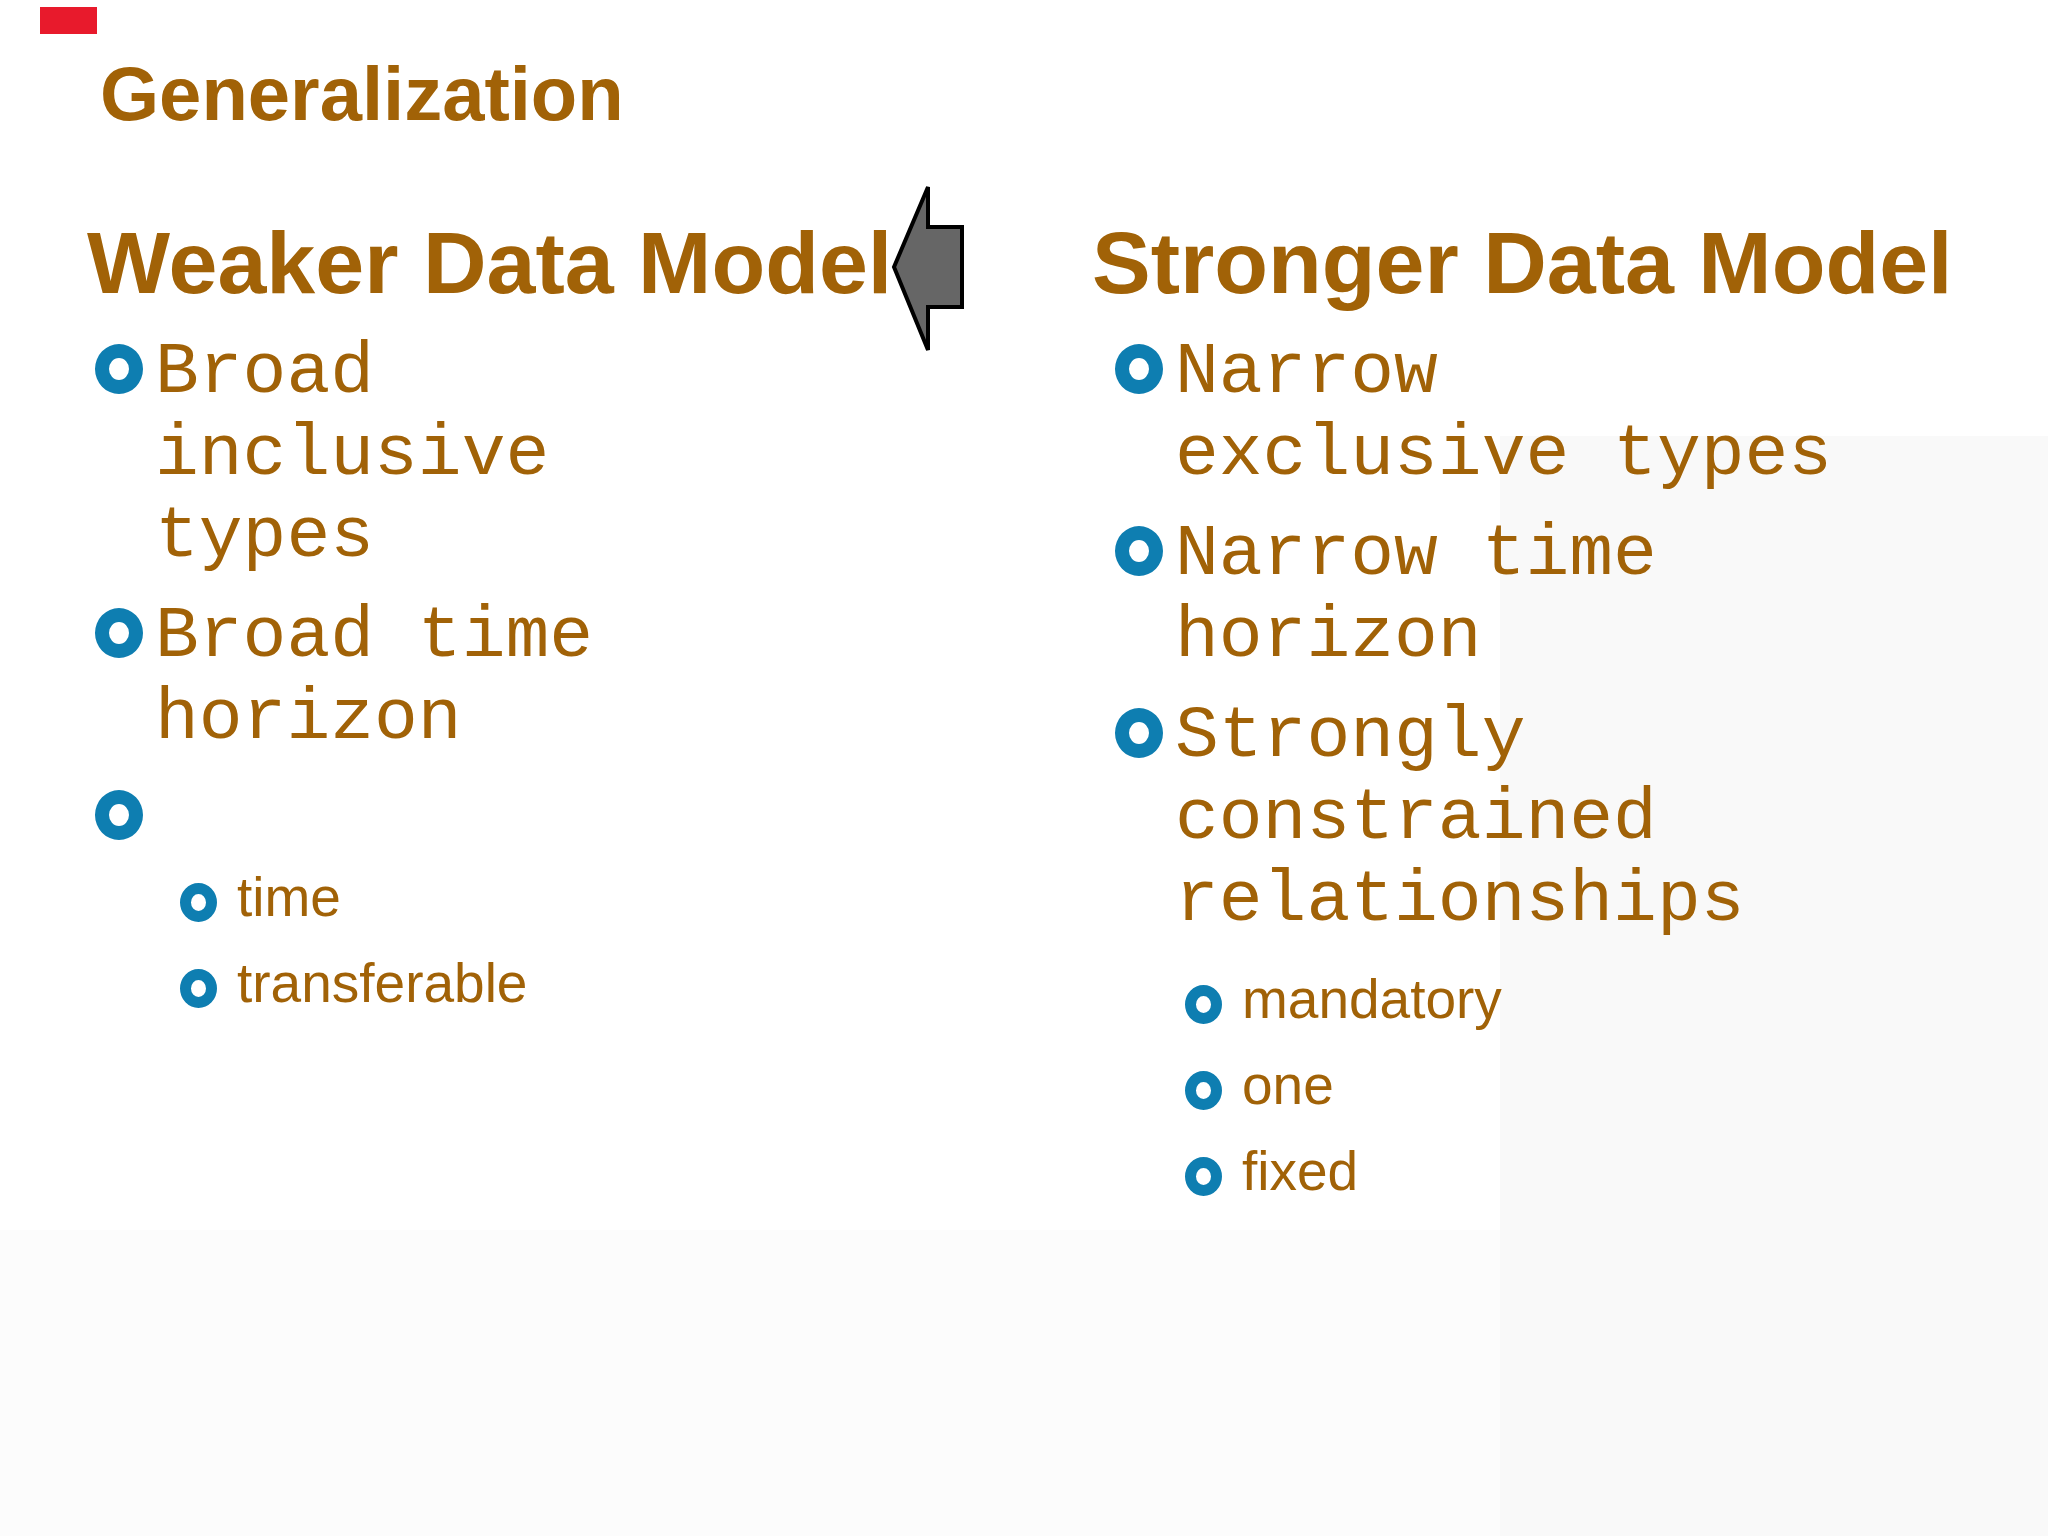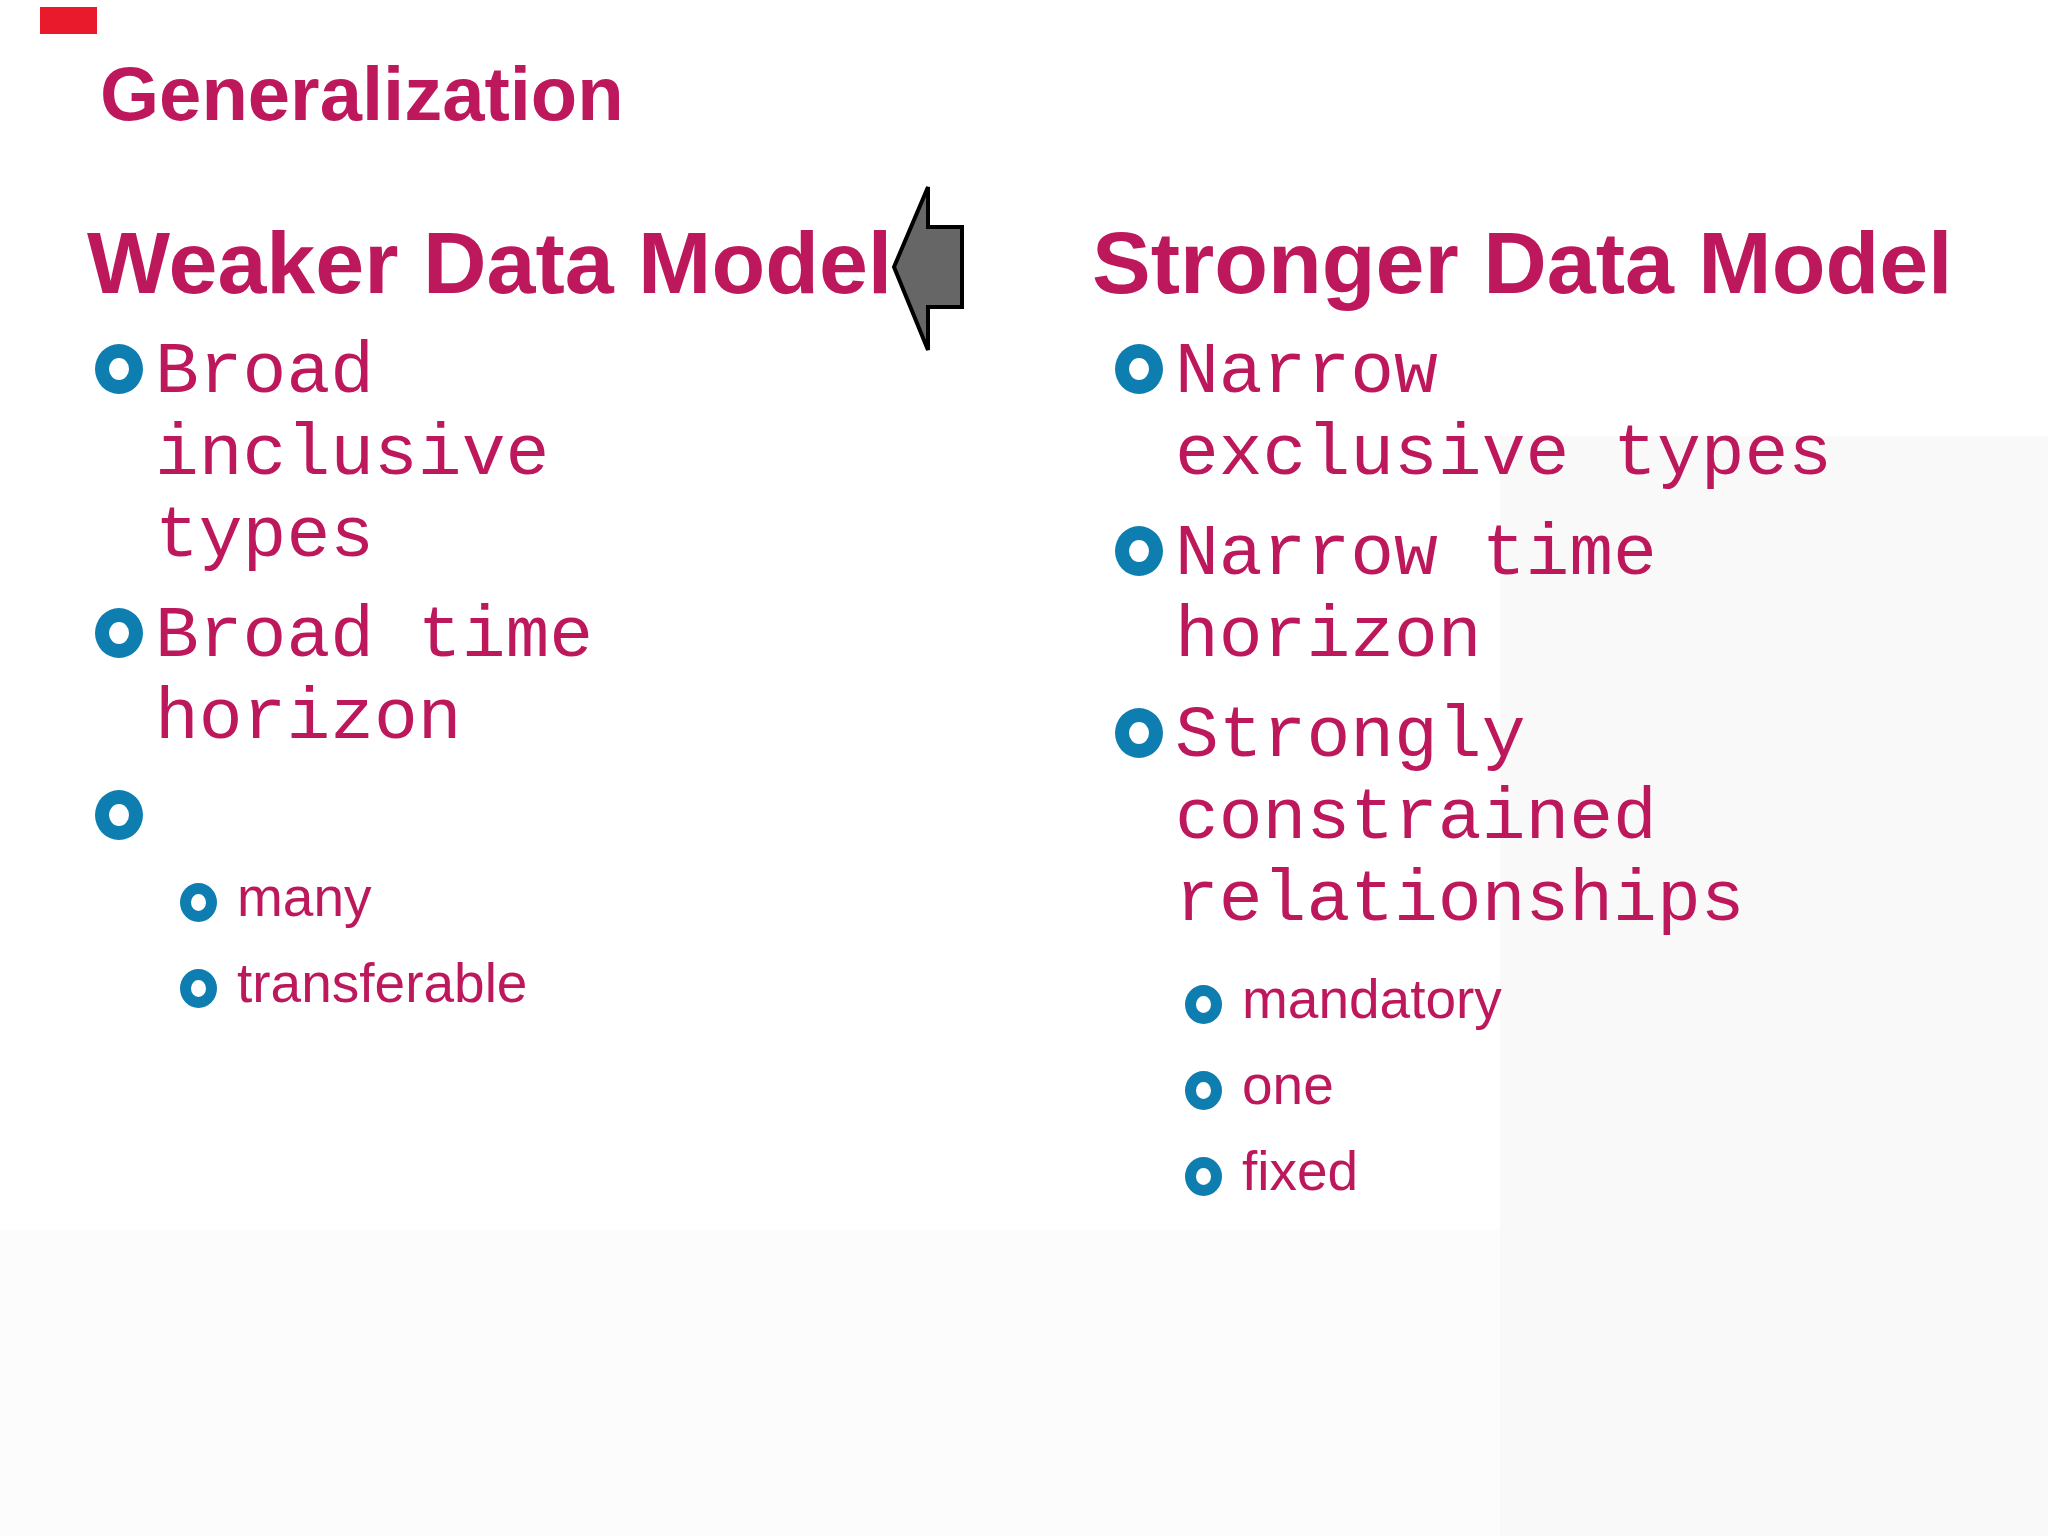--- a/index.html
+++ b/index.html
@@ -1,21 +1,21 @@
 <!DOCTYPE html>
 <html><head>
 <meta charset="utf-8">
 <style>
   html,body{margin:0;padding:0;background:#ffffff;}
   .slide{
     position:relative;
     width:2048px;height:1536px;
     background:#ffffff;
     font-family:"Liberation Sans", sans-serif;
-    color:#be185d;
+    color:#a16207;
     overflow:hidden;
   }
   
   .tint-right{
     position:absolute;left:1500px;top:436px;right:0;bottom:0;
     background:rgba(0,0,0,0.022);
   }
   .tint-bottom{
     position:absolute;left:0;top:1230px;right:548px;bottom:0;
     background:rgba(0,0,0,0.012);
@@ -106,21 +106,21 @@
         <span class="donut"></span>
         <span class="bullet-text">Broad time horizon</span>
       </li>
       <li>
         <span class="donut"></span>
       </li>
     </ul>
     <ul class="subbullets">
       <li>
         <span class="donut-sm"></span>
-        <span>many</span>
+        <span>time</span>
       </li>
       <li>
         <span class="donut-sm"></span>
         <span>transferable</span>
       </li>
     </ul>
   </div>
 
   <div class="col col-right">
     <div class="col-heading">Stronger Data Model</div>

